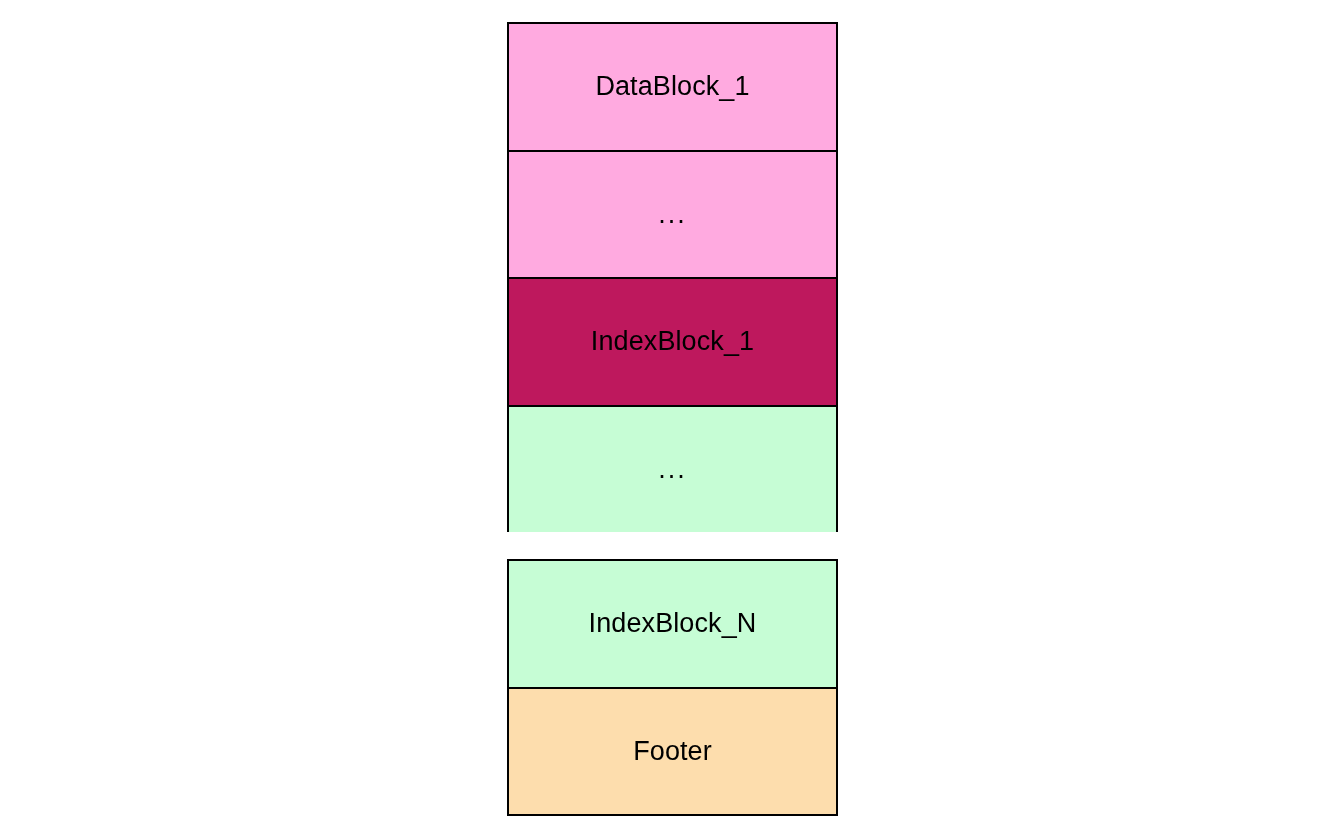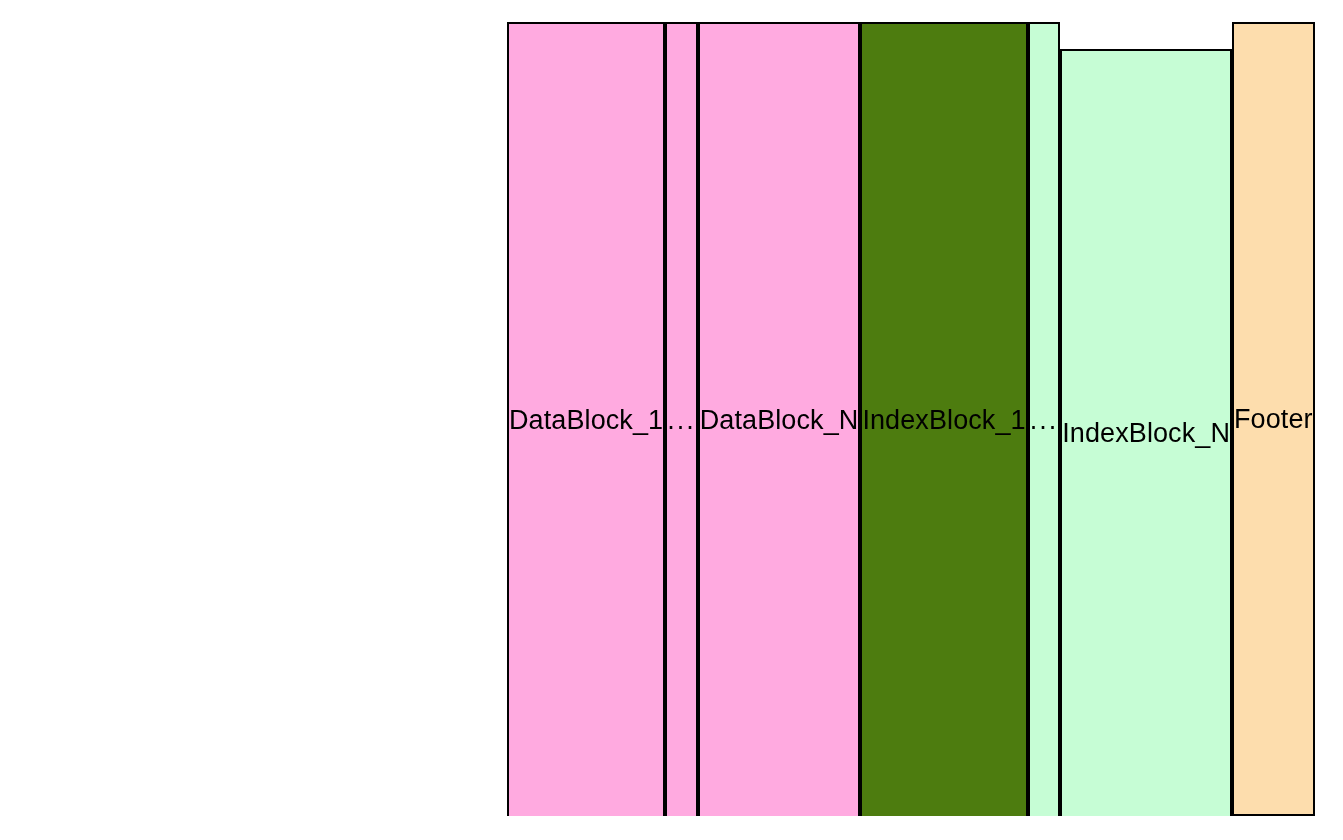--- a/index.html
+++ b/index.html
@@ -22,21 +22,21 @@
 
   
   #block-stack {
     position: absolute;
     left: 507px;
     top: 22px;
     width: 331px;
     height: 794px;
     box-sizing: border-box;
     display: flex;
-    flex-direction: row;
+    flex-direction: column;
   }
 
   .block {
     flex: 1 1 0;
     box-sizing: border-box;
     border: 2px solid #000000;
     
     border-bottom-width: 0;
     display: flex;
     align-items: center;
@@ -67,24 +67,21 @@
 <body>
 
 <div id="diagram-canvas">
   <div id="block-stack" style="left: 507px; top: 22px; width: 331px; height: 794px;">
       <div class="block" style="background: rgb(255, 170, 224); border-color: rgb(0, 0, 0);">
         <span class="block-label">DataBlock_1</span>
       </div>
       <div class="block" style="background: rgb(255, 170, 224); border-color: rgb(0, 0, 0);">
         <span class="block-label ellipsis">...</span>
       </div>
-      <div class="block" style="background: rgb(255, 170, 224); border-color: rgb(0, 0, 0);">
-        <span class="block-label">DataBlock_N</span>
-      </div>
-      <div class="block" style="background: #4d7c0f; border-color: rgb(0, 0, 0);">
+      <div class="block" style="background: #be185d; border-color: rgb(0, 0, 0);">
         <span class="block-label">IndexBlock_1</span>
       </div>
       <div class="block" style="background: rgb(198, 253, 213); border-color: rgb(0, 0, 0);">
         <span class="block-label ellipsis">...</span>
       </div>
       <div class="block" style="background: rgb(198, 253, 213); border-color: rgb(0, 0, 0); margin-top: 27px;">
         <span class="block-label">IndexBlock_N</span>
       </div>
       <div class="block" style="background: rgb(253, 221, 173); border-color: rgb(0, 0, 0);">
         <span class="block-label">Footer</span>

